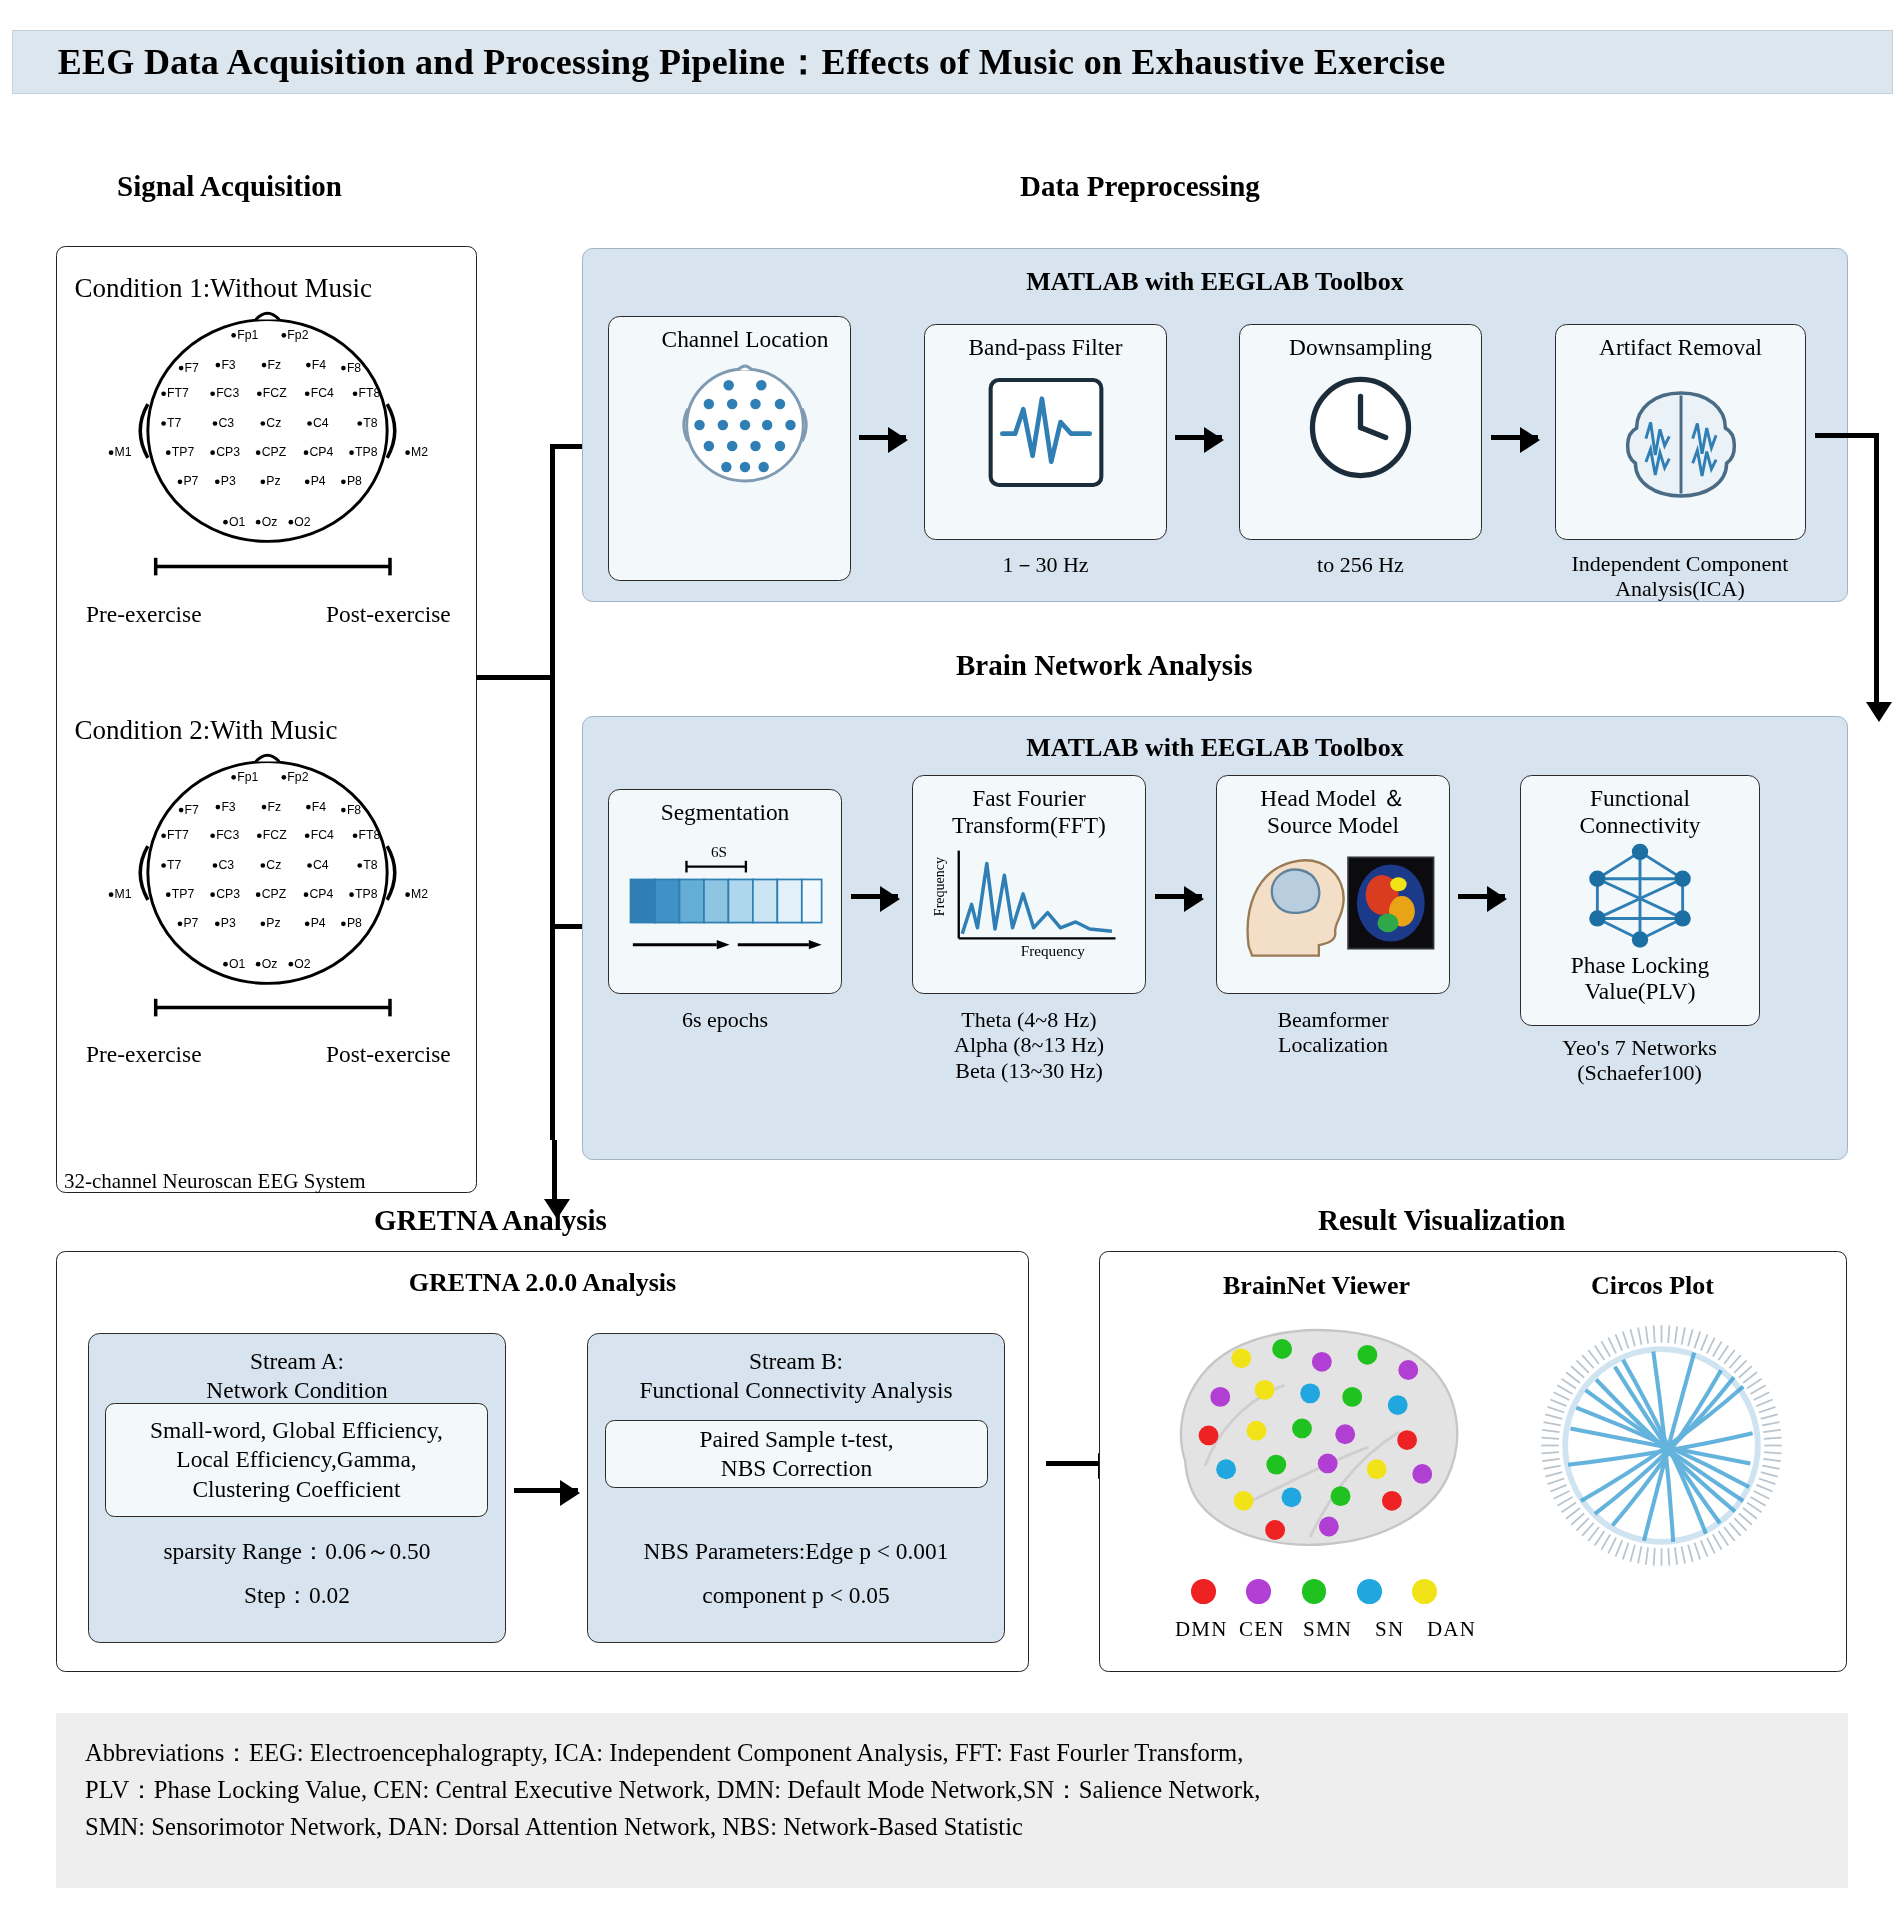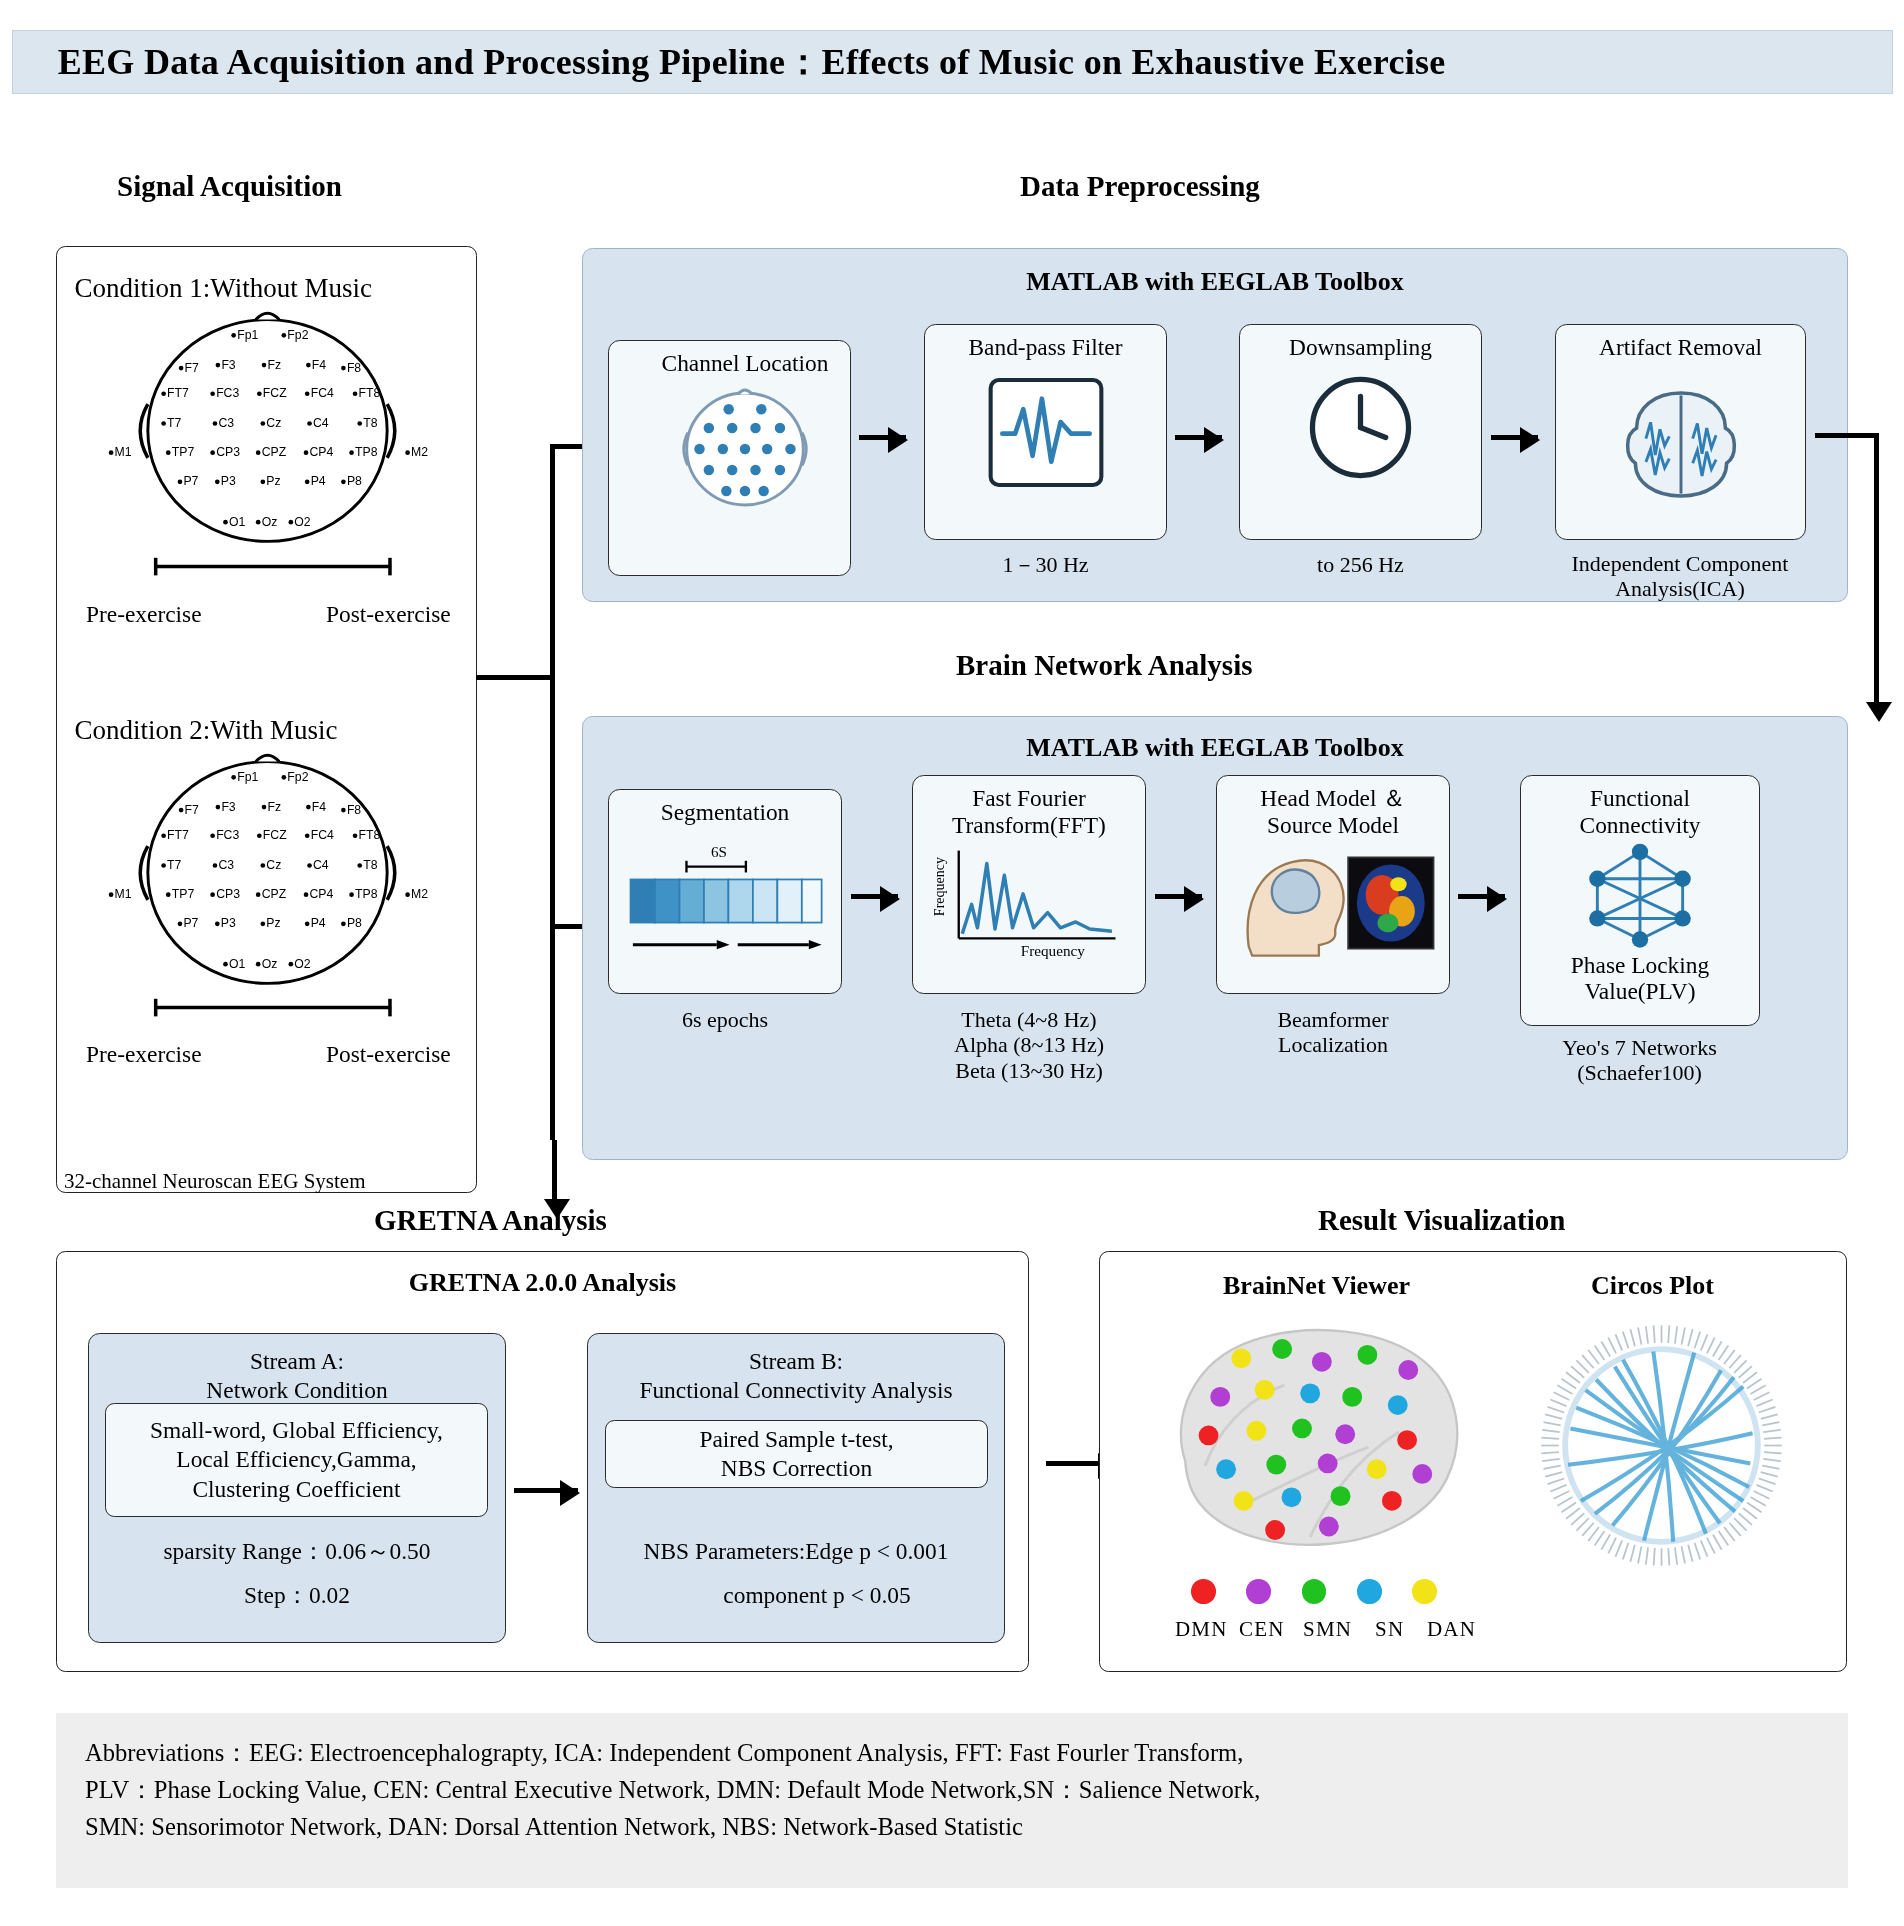--- a/index.html
+++ b/index.html
@@ -407,21 +407,21 @@
 <div class="plain-line" style="left:476px; top:675px; width:79px; height:5.3px;"></div>
 <div class="plain-line" style="left:550px; top:444px; width:5.3px; height:696px;"></div>
 <div class="arrow-h" style="left:550px; top:444px; width:56px;"></div>
 <div class="arrow-h" style="left:550px; top:924px; width:56px;"></div>
 <div class="arrow-v" style="left:552px; top:1140px; height:61px;"></div>
 
 <div class="panel" style="left:582px; top:248px; width:1266px; height:354px;">
   <div class="panel-title" style="top:17.5px;">MATLAB with EEGLAB Toolbox</div>
 </div>
 
-<div class="step-box" style="left:608px; top:340px; width:243px; height:236px;padding-left:31px;">
+<div class="step-box" style="left:608px; top:316px; width:243px; height:265px;padding-left:31px;">
   <div class="step-label">Channel Location</div>
   <svg width="164" height="137" viewBox="0 0 280 235" style="margin-top:2.3px;">
     <ellipse cx="140" cy="120" rx="100" ry="96" fill="#fff" stroke="#7f9bb3" stroke-width="5"></ellipse>
     <path d="M128 26 q12 -14 24 0" fill="#fff" stroke="#7f9bb3" stroke-width="5"></path>
     <path d="M42 92 q-14 28 0 56" fill="none" stroke="#7f9bb3" stroke-width="5"></path>
     <path d="M238 92 q14 28 0 56" fill="none" stroke="#7f9bb3" stroke-width="5"></path>
     <g fill="#2f7fb5">
       <circle cx="112" cy="52" r="9"></circle>
         <circle cx="168" cy="52" r="9"></circle>
       <circle cx="78" cy="84" r="9"></circle>
@@ -604,21 +604,21 @@
 
 <div class="inner-box" style="left:587px; top:1333px; width:418px; height:310px;">
   <div class="ctext" style="top:13px; white-space:pre-line;">Stream B:
 Functional Connectivity Analysis</div>
 </div>
 <div class="inner-white" style="left:605px; top:1420px; width:383px; height:68px;">
   <span style="white-space:pre-line;">Paired Sample t-test,
 NBS Correction</span>
 </div>
 <div class="ctext" style="left:587px; top:1537px; width:418px;">NBS Parameters:Edge  p &lt; 0.001</div>
-<div class="ctext" style="left:587px; top:1581px; width:418px;margin-left:21px;">component p &lt; 0.05</div>
+<div class="ctext" style="left:587px; top:1581px; width:418px;">component p &lt; 0.05</div>
 
 <div class="arrow-h" style="left:1046px; top:1461px; width:70px;"></div>
 
 <div class="panel-white" style="left:1099px; top:1251px; width:748px; height:421px;">
   <div class="sub-title" style="left:123px; top:18.7px;">BrainNet Viewer</div>
   <div class="sub-title" style="left:491px; top:18.7px;">Circos Plot</div>
 
   <svg style="position:absolute; left:35px; top:56px;" width="362" height="263" viewBox="0 0 620 450">
     <path d="M86 262 C62 190 96 92 200 56 C300 22 430 36 496 92 C556 142 566 226 534 292 C506 350 430 396 330 404 C236 412 150 384 112 336 C96 316 88 292 86 262 Z" fill="#e3e3e3" stroke="#c6c6c6" stroke-width="4"></path>
     <path d="M120 270 C140 214 186 158 256 132" fill="none" stroke="#cfcfcf" stroke-width="5"></path>

